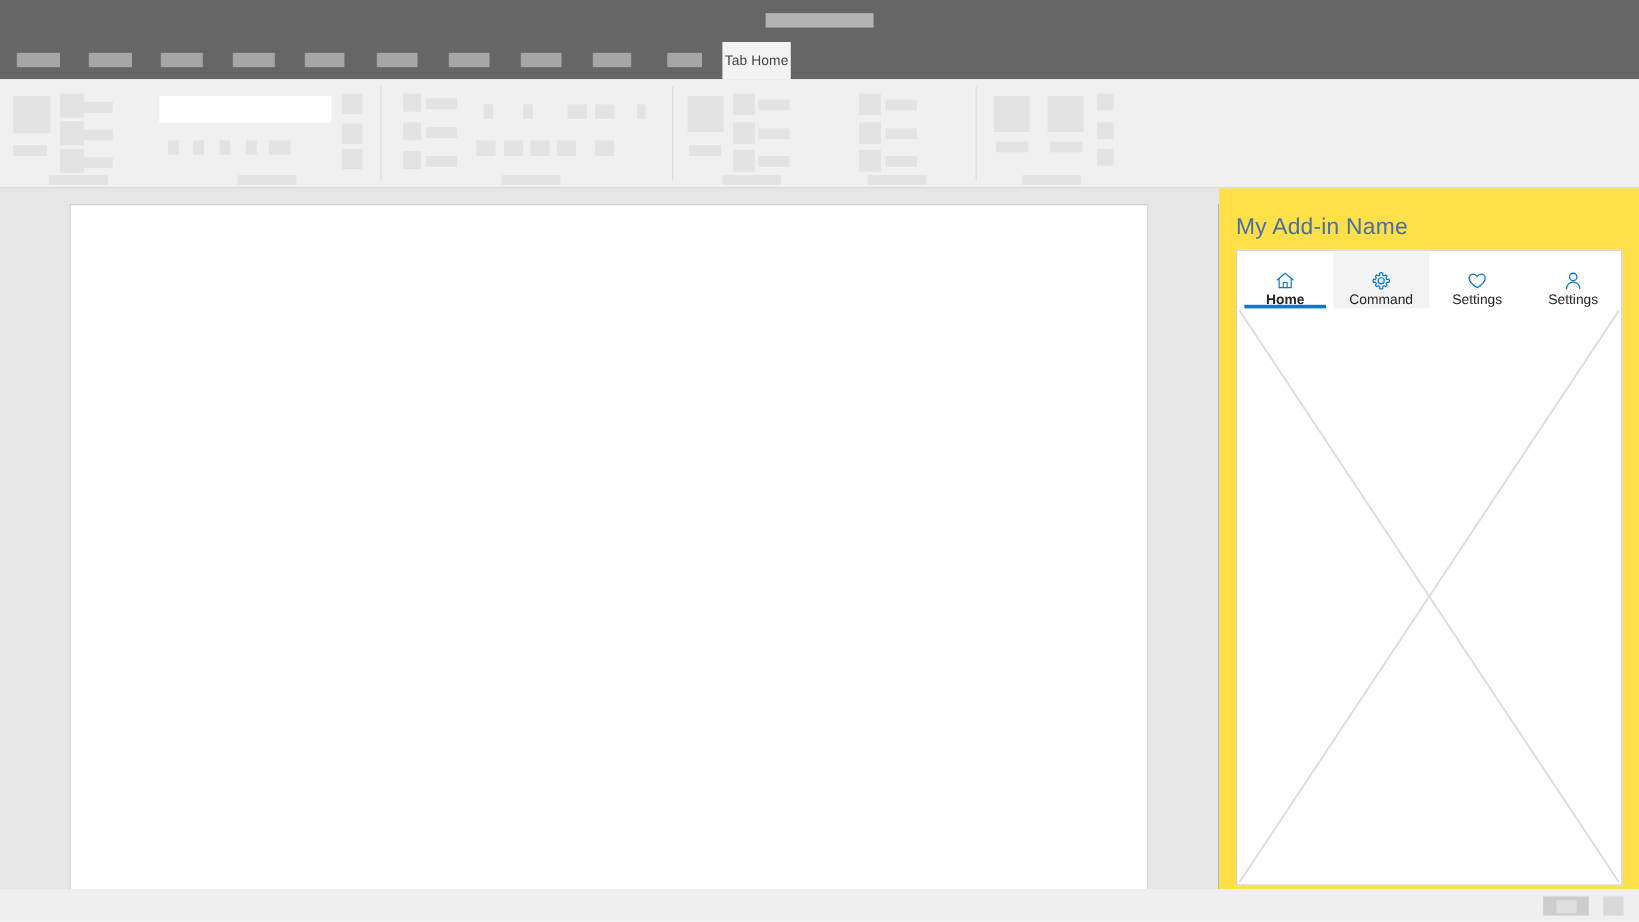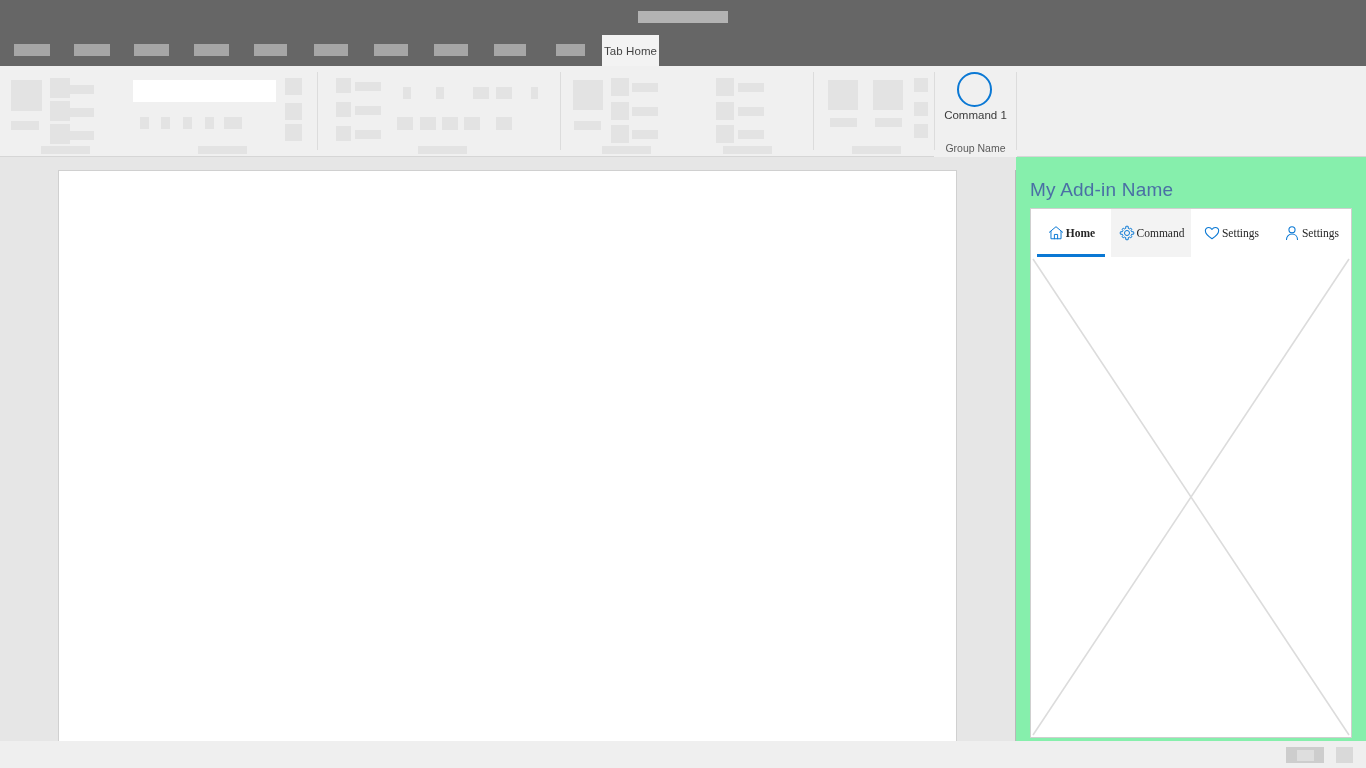--- a/index.html
+++ b/index.html
@@ -136,21 +136,21 @@
     left: 1015px; top: 13px;
     width: 1px; height: 578px;
     background: #b8b8b8;
   }
 
   
   .taskpane {
     position: absolute;
     left: 1016px; top: 157px;
     width: 350px; height: 584px;
-    background: #86efac;
+    background: #fde047;
   }
   .addin-title {
     position: absolute;
     left: 14px; top: 22px;
     font-size: 19px;
     color: #4a6fa5;
     letter-spacing: .2px;
     font-weight: 400;
   }
   .addin-card {
@@ -164,27 +164,26 @@
   .addin-tabs {
     position: relative;
     display: flex;
     height: 48px;
     width: 100%;
   }
   .addin-tab {
     flex: 1 1 0;
     position: relative;
     display: flex;
-    flex-direction: row;
+    flex-direction: column;
     align-items: center;
-    justify-content: center;
+    justify-content: flex-end;
     gap: 1px;
     cursor: pointer;
     background: transparent;
-    font-family: Liberation Serif, serif;
   }
   .addin-tab.hovered { background: #f3f3f3; }
   .addin-tab .tab-icon {
     width: 18px; height: 18px;
     display: block;
     line-height: 0;
   }
   .addin-tab .tab-text {
     font-size: 11.5px;
     color: #262626;
@@ -326,27 +325,20 @@
         <div class="ph" style="left: 100px; top: 12px; width: 14px; height: 14px;"></div>
         <div class="ph" style="left: 100px; top: 36px; width: 14px; height: 14px;"></div>
         <div class="ph" style="left: 100px; top: 58px; width: 14px; height: 14px;"></div>
         <div class="ph-label" style="left: 38px; top: 80px; width: 49px; height: 8px;"></div>
       </div>
       <div class="grp-sep" style="left: 317px;"></div>
       <div class="grp-sep" style="left: 560px;"></div>
       <div class="grp-sep" style="left: 813px;"></div>
     </div>
 
-  <div class="cmd-group">
-    <div class="cmd-sep-l"></div>
-    <div class="cmd-circle"></div>
-    <div class="cmd-label">Command 1</div>
-    <div class="grp-name">Group Name</div>
-    <div class="cmd-sep-r"></div>
-  </div>
 
   <div class="workspace">
     <div class="doc-page"></div>
     <div class="pane-divider"></div>
   </div>
 
   <div class="taskpane">
     <div class="addin-title">My Add-in Name</div>
 
     <div class="addin-card">

